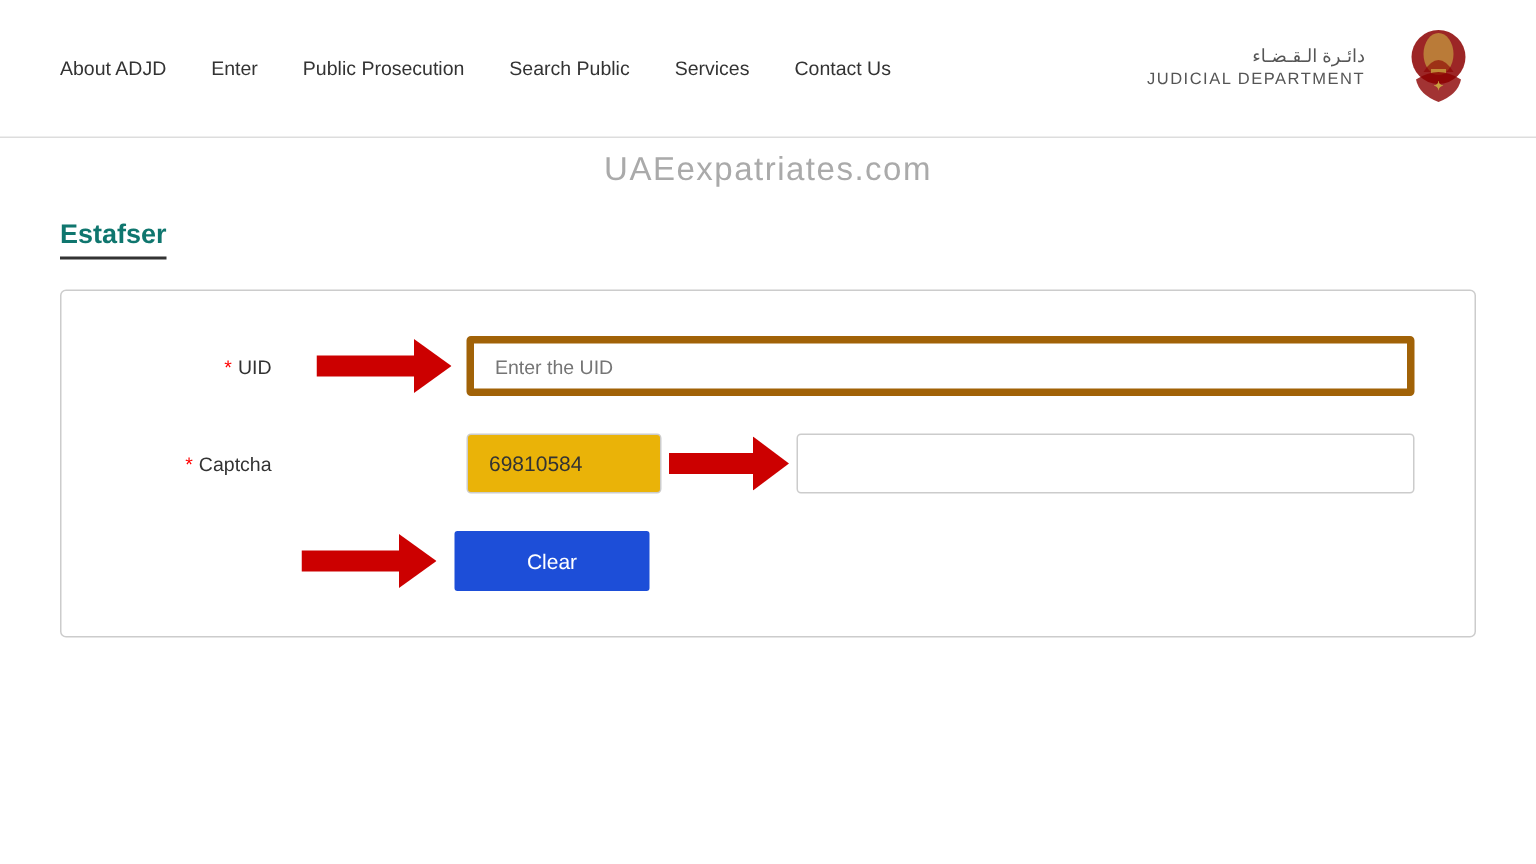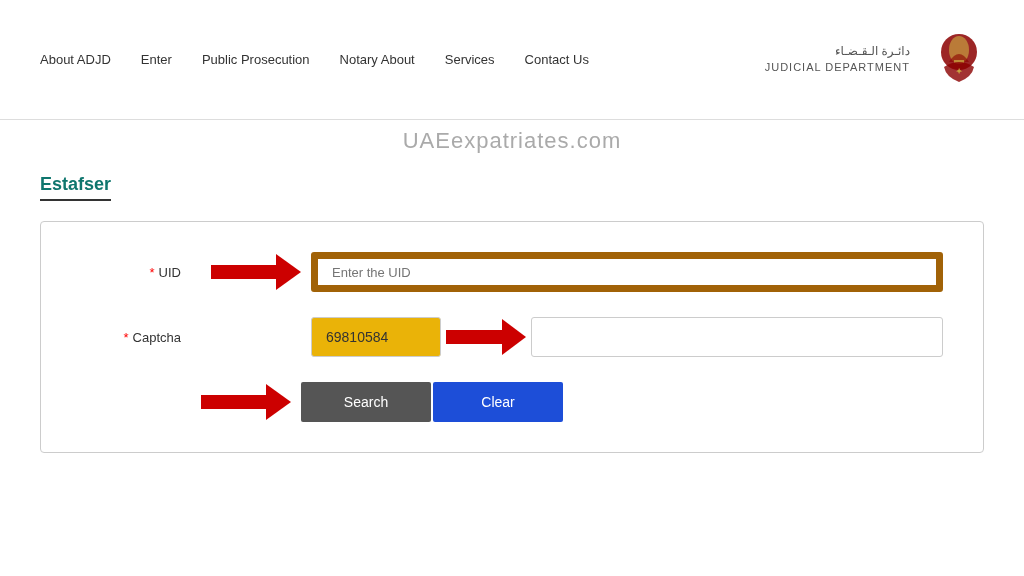--- a/index.html
+++ b/index.html
@@ -10,21 +10,21 @@
       height: 576px;
       overflow: hidden;
       position: relative;
     }
 
     
     .header {
       display: flex;
       align-items: center;
       justify-content: space-between;
-      padding: 32px 40px;
+      padding: 18px 40px;
       border-bottom: 1px solid #ddd;
       background: #fff;
     }
     .nav-links {
       display: flex;
       gap: 30px;
       align-items: center;
     }
     .nav-link {
       font-size: 13px;
@@ -108,21 +108,21 @@
       flex-shrink: 0;
     }
     .required-star {
       color: red;
       margin-right: 4px;
     }
 
     .form-input {
       flex: 1;
       padding: 10px 14px;
-      border: 7px solid #a16207;
+      border: 5px solid #a16207;
       border-radius: 3px;
       font-size: 13px;
       color: #999;
       outline: none;
       height: 40px;
     }
 
     
     .captcha-row {
       display: flex;
@@ -191,21 +191,21 @@
     }
   </style>
 </head>
 <body>
 
 <div class="header">
   <nav class="nav-links">
     <a class="nav-link">About ADJD</a>
     <a class="nav-link">Enter</a>
     <a class="nav-link">Public Prosecution</a>
-    <a class="nav-link">Notary About</a>
+    <a class="nav-link">Search Public</a>
     <a class="nav-link">Services</a>
     <a class="nav-link">Contact Us</a>
   </nav>
   <div class="logo-area">
     <div class="logo-text">
       <div class="logo-arabic">دائـرة الـقـضـاء</div>
       <div class="logo-english">JUDICIAL DEPARTMENT</div>
     </div>
 
     <svg class="emblem" viewBox="0 0 50 55" xmlns="http://www.w3.org/2000/svg">
@@ -258,18 +258,17 @@
       <input type="text" class="captcha-input" style="">
     </div>
 
     <div class="buttons-row">
       <div class="btn-arrow-area">
         <svg width="90" height="36" viewBox="0 0 90 36">
           <rect x="0" y="11" width="65" height="14" fill="#cc0000"></rect>
           <polygon points="65,0 90,18 65,36" fill="#cc0000"></polygon>
         </svg>
       </div>
-      <button class="btn-search">Search</button>
       <button class="btn-clear">Clear</button>
     </div>
 
   </div>
 </div>
 
 </body></html>

